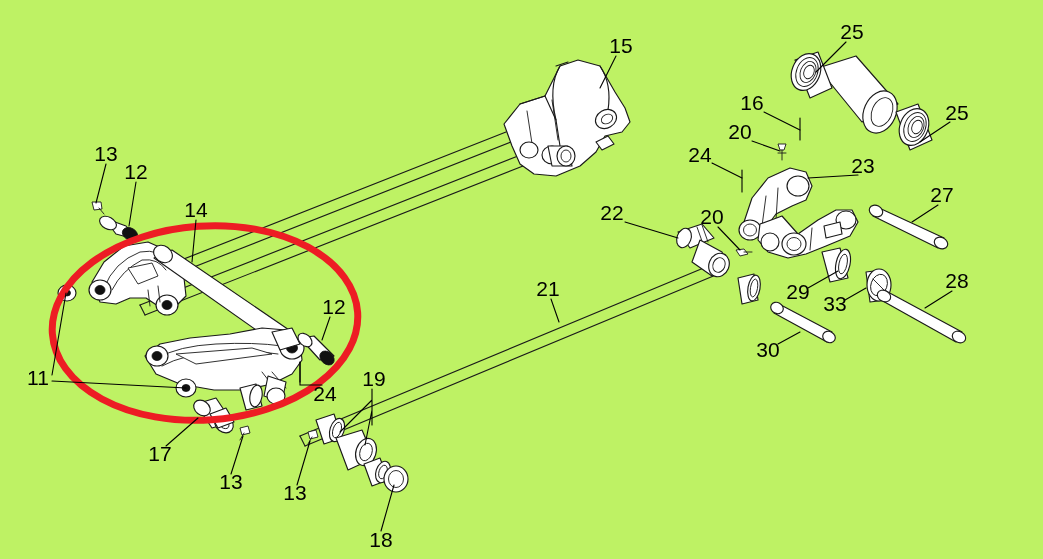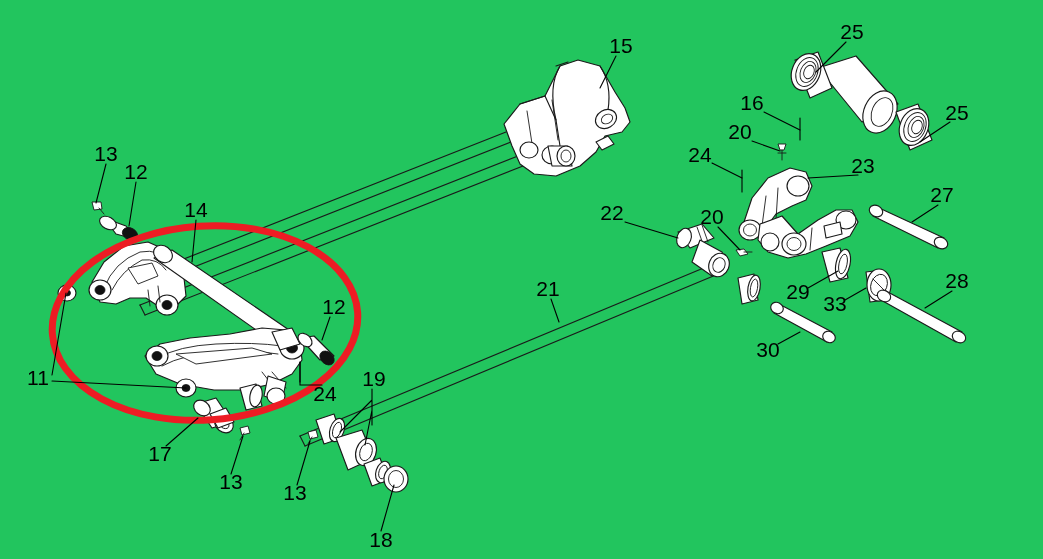--- a/index.html
+++ b/index.html
@@ -7,21 +7,21 @@
     padding: 0;
     background: #ffffff;
   }
   body {
     font-family: "Liberation Sans", sans-serif;
   }
   #stage {
     position: relative;
     width: 1043px;
     height: 559px;
-    background: #22c55e;
+    background: #bef264;
     overflow: hidden;
   }
   #diagram-svg {
     position: absolute;
     left: 0;
     top: 0;
     width: 1043px;
     height: 559px;
   }
   .callout-label {

